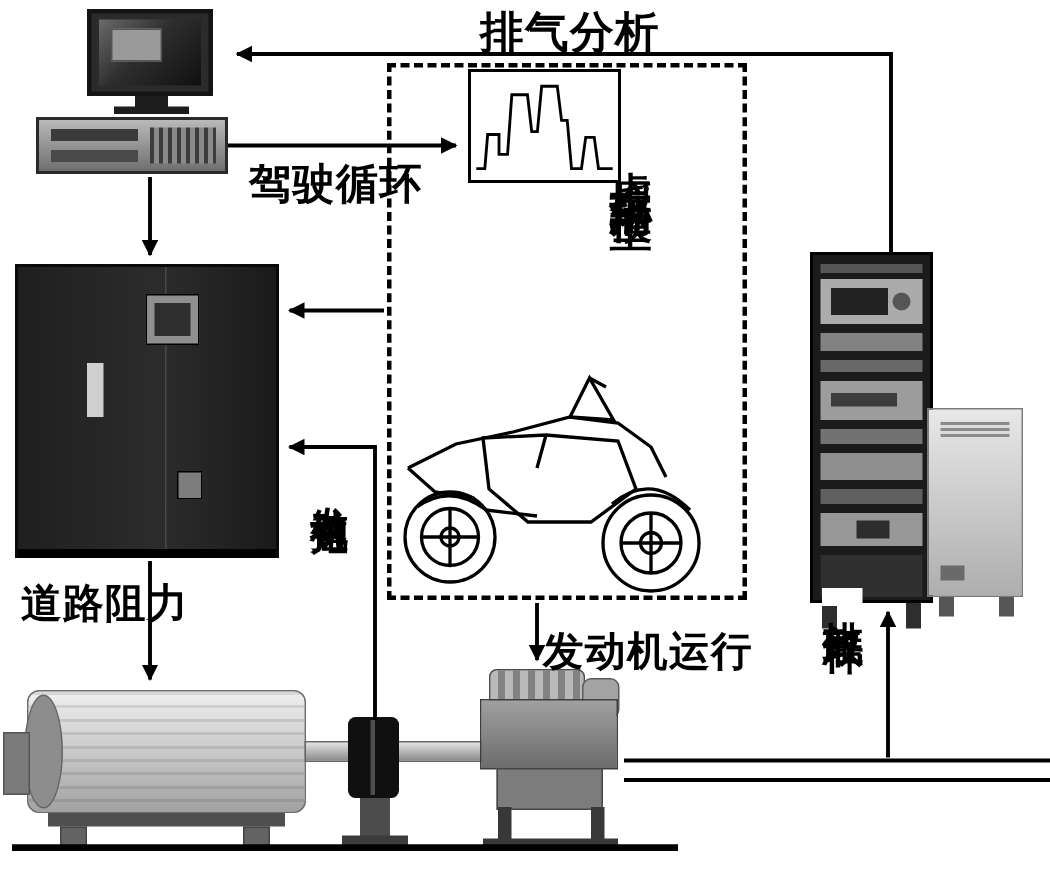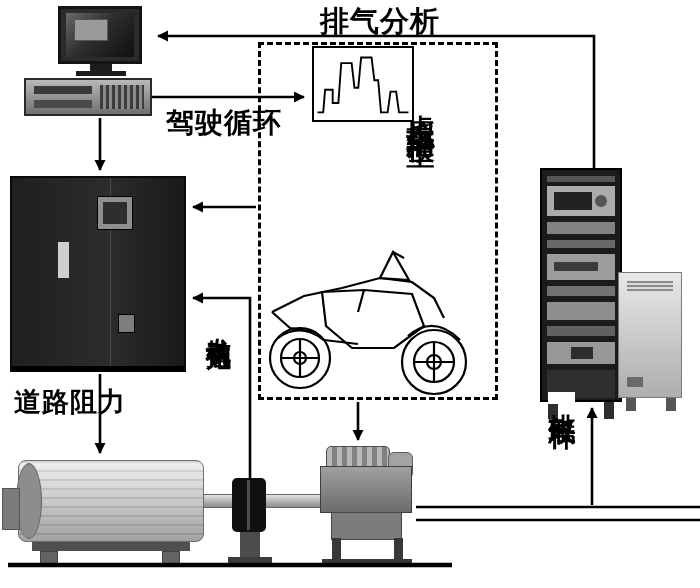--- a/index.html
+++ b/index.html
@@ -231,15 +231,16 @@
       <line x1="416" y1="520" x2="700" y2="520"></line>
       <line x1="8" y1="565" x2="452" y2="565" stroke-width="4.5"></line>
     </g>
   </svg>
 
   <div class="lbl" style="left:320px; top:2px; font-size:29px;">排气分析</div>
   <div class="lbl" style="left:166px; top:60px; font-size:28px;margin-top:44px;">驾驶循环</div>
   <div class="lbl vert" style="left:406px; top:92px; font-size:28px;">虚拟车辆模型</div>
   <div class="lbl" style="left:14px; top:384px; font-size:27px;">道路阻力</div>
   <div class="lbl vert" style="left:206px; top:318px; font-size:25px; letter-spacing:2px;">发动机扭矩</div>
+  <div class="lbl" style="left:362px; top:416px; font-size:27px;">发动机运行</div>
   <div class="lbl vert" style="left:548px; top:392px; font-size:27px; letter-spacing:3px; background:#fff;">排气取样</div>
 
 </div>
 
 </body></html>

